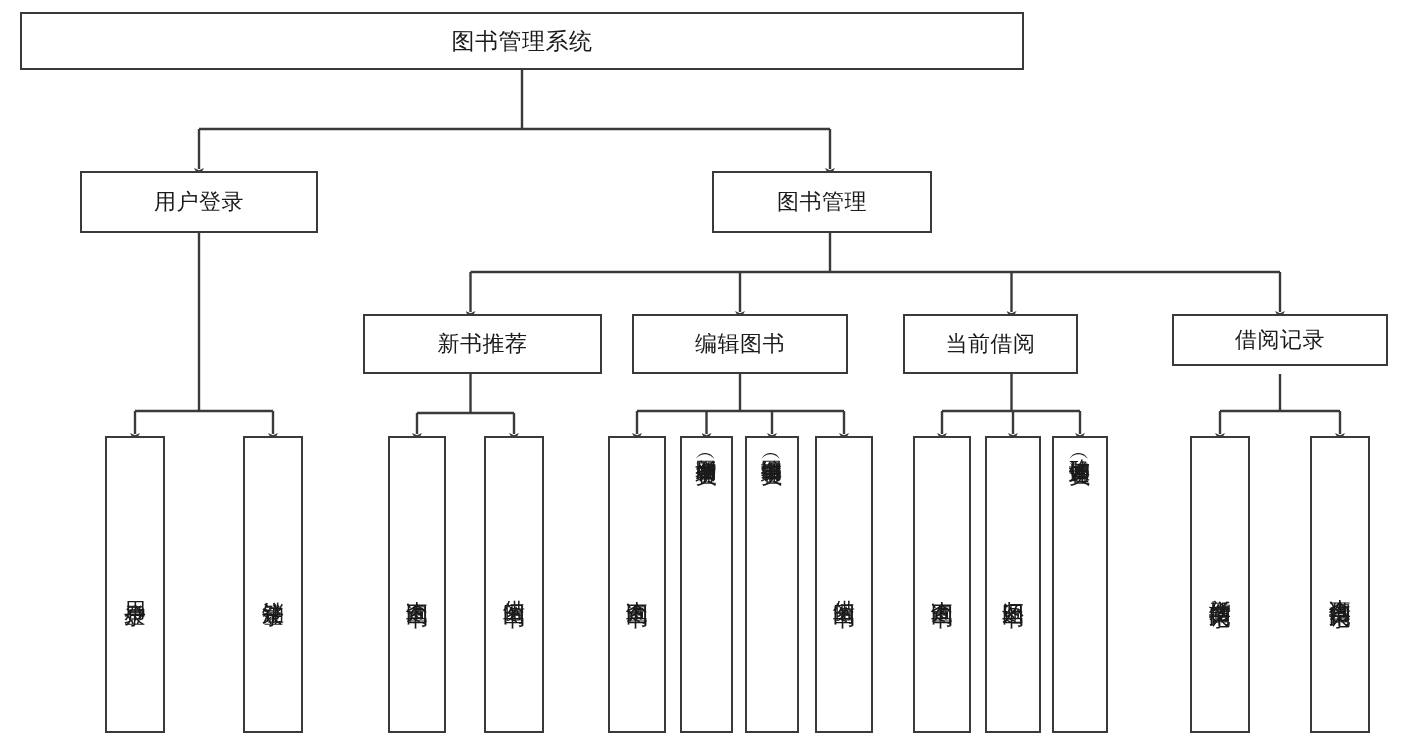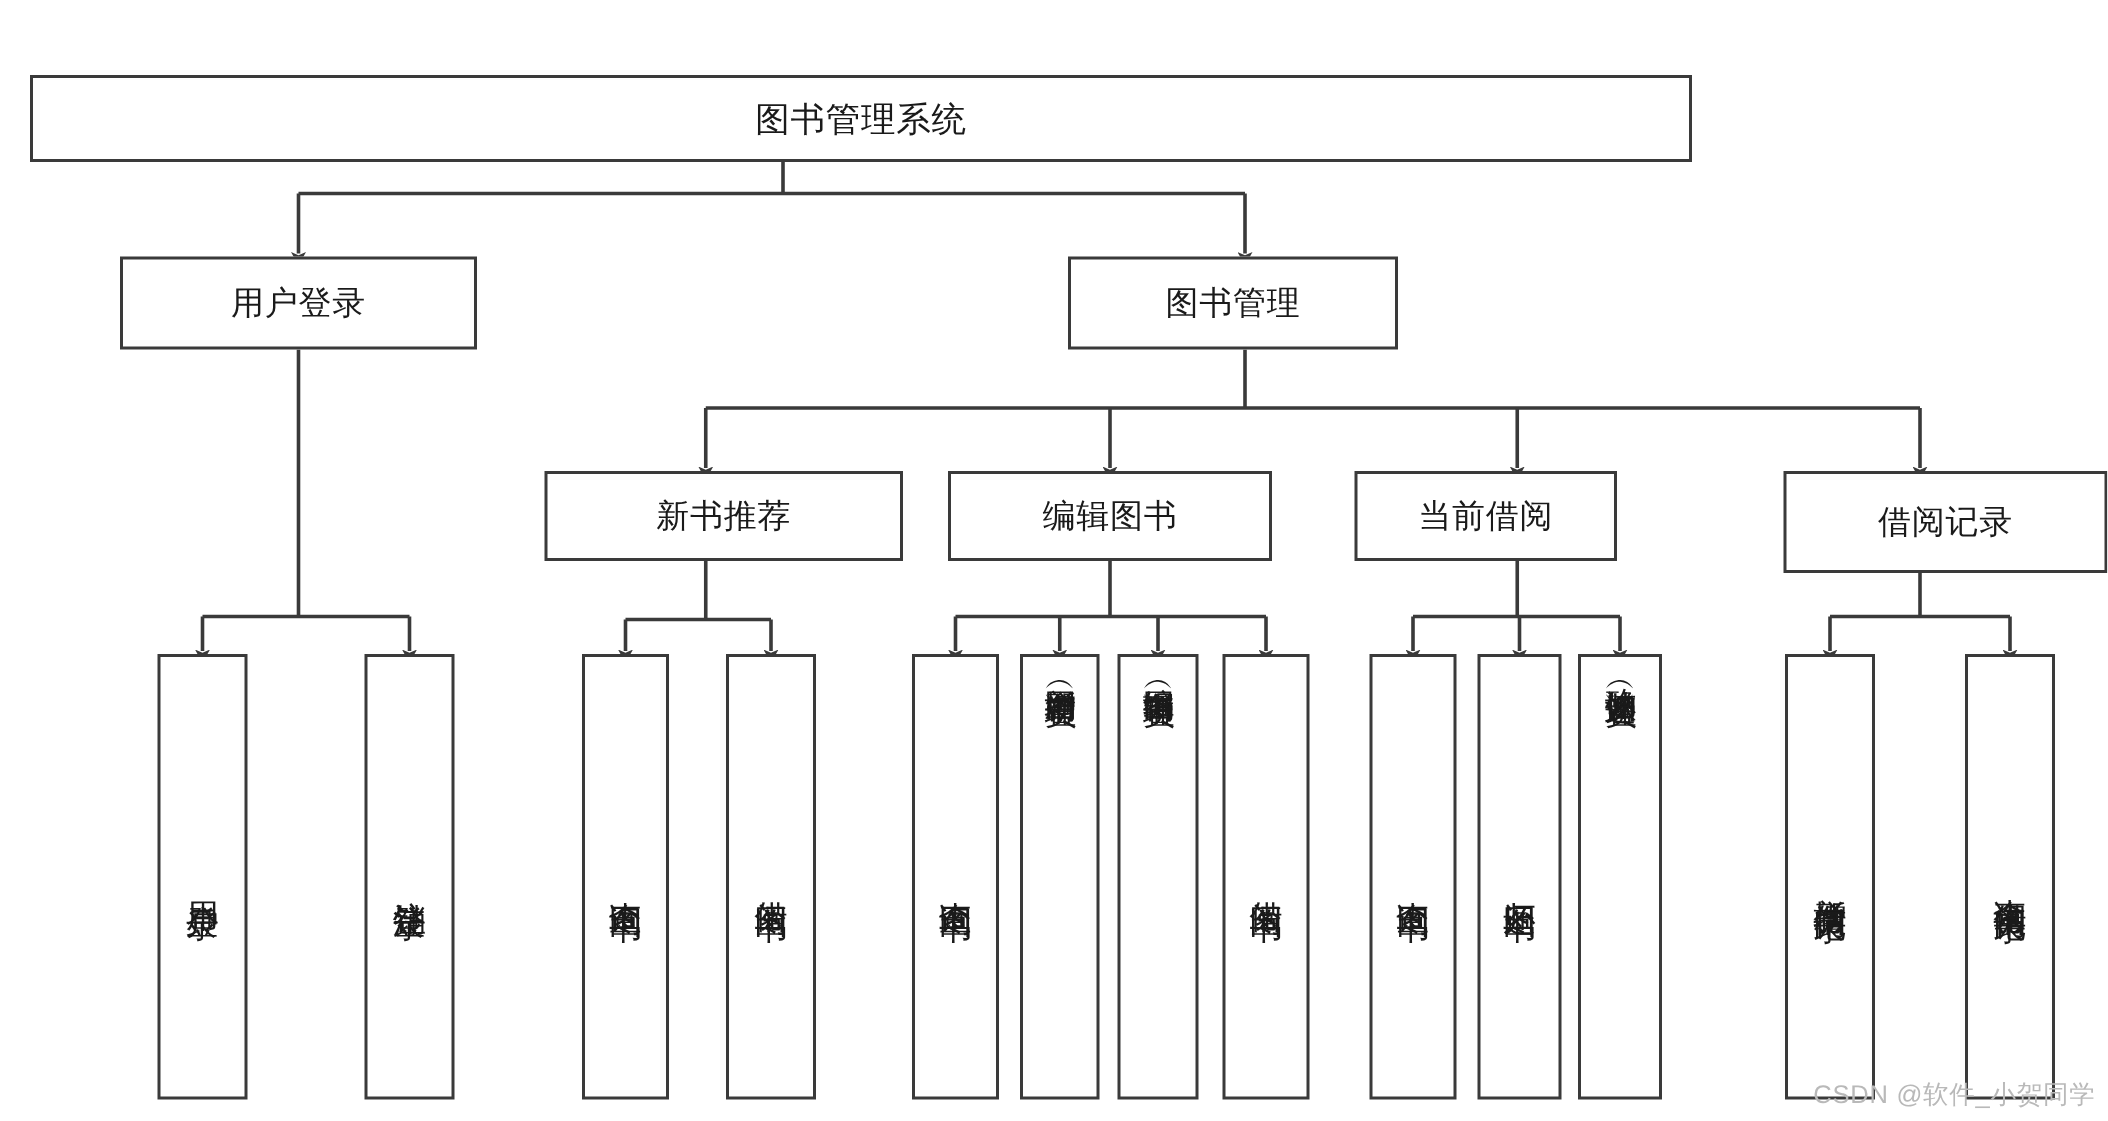--- a/index.html
+++ b/index.html
@@ -120,39 +120,39 @@
         <line x1="1013" y1="411" x2="1013" y2="434" stroke="#3a3a3a" stroke-width="2.4" marker-end="url(#arrowhead)"></line>
         <line x1="1080" y1="411" x2="1080" y2="434" stroke="#3a3a3a" stroke-width="2.4" marker-end="url(#arrowhead)"></line>
         <line x1="1280" y1="374" x2="1280" y2="411" stroke="#3a3a3a" stroke-width="2.4"></line>
         <line x1="1220" y1="411" x2="1340" y2="411" stroke="#3a3a3a" stroke-width="2.4"></line>
         <line x1="1220" y1="411" x2="1220" y2="434" stroke="#3a3a3a" stroke-width="2.4" marker-end="url(#arrowhead)"></line>
         <line x1="1340" y1="411" x2="1340" y2="434" stroke="#3a3a3a" stroke-width="2.4" marker-end="url(#arrowhead)"></line>
       </g>
   </svg>
 
   <div id="node-layer">
-      <div class="node horizontal root" style="left: 20px; top: 12px; width: 1108px; height: 58px; margin-top: 38px;">
+      <div class="node horizontal root" style="left: 20px; top: 12px; width: 1004px; height: 58px;">
         <span class="node-label">图书管理系统</span>
       </div>
       <div class="node horizontal" style="left: 80px; top: 171px; width: 238px; height: 62px;">
         <span class="node-label">用户登录</span>
       </div>
       <div class="node horizontal" style="left: 712px; top: 171px; width: 220px; height: 62px;">
         <span class="node-label">图书管理</span>
       </div>
       <div class="node horizontal" style="left: 363px; top: 314px; width: 239px; height: 60px;">
         <span class="node-label">新书推荐</span>
       </div>
       <div class="node horizontal" style="left: 632px; top: 314px; width: 216px; height: 60px;">
         <span class="node-label">编辑图书</span>
       </div>
       <div class="node horizontal" style="left: 903px; top: 314px; width: 175px; height: 60px;">
         <span class="node-label">当前借阅</span>
       </div>
-      <div class="node horizontal" style="left: 1172px; top: 314px; width: 216px; height: 68px; margin-left: 17px;">
+      <div class="node horizontal" style="left: 1172px; top: 314px; width: 216px; height: 52px;">
         <span class="node-label">借阅记录</span>
       </div>
       <div class="node vertical centered" style="left: 105px; top: 436px; width: 60px; height: 297px;">
         <span class="node-label">用户登录</span>
       </div>
       <div class="node vertical centered" style="left: 243px; top: 436px; width: 60px; height: 297px;">
         <span class="node-label">注销登录</span>
       </div>
       <div class="node vertical centered" style="left: 388px; top: 436px; width: 58px; height: 297px;">
         <span class="node-label">查询图书</span>
@@ -182,14 +182,13 @@
         <span class="node-label">确认归还（管理员）</span>
       </div>
       <div class="node vertical centered" style="left: 1190px; top: 436px; width: 60px; height: 297px;">
         <span class="node-label">新增借阅记录</span>
       </div>
       <div class="node vertical centered" style="left: 1310px; top: 436px; width: 60px; height: 297px;">
         <span class="node-label">查询借阅记录</span>
       </div>
     </div>
 
-  <div class="watermark">CSDN @软件_小贺同学</div>
 </div>
 
 </body></html>

